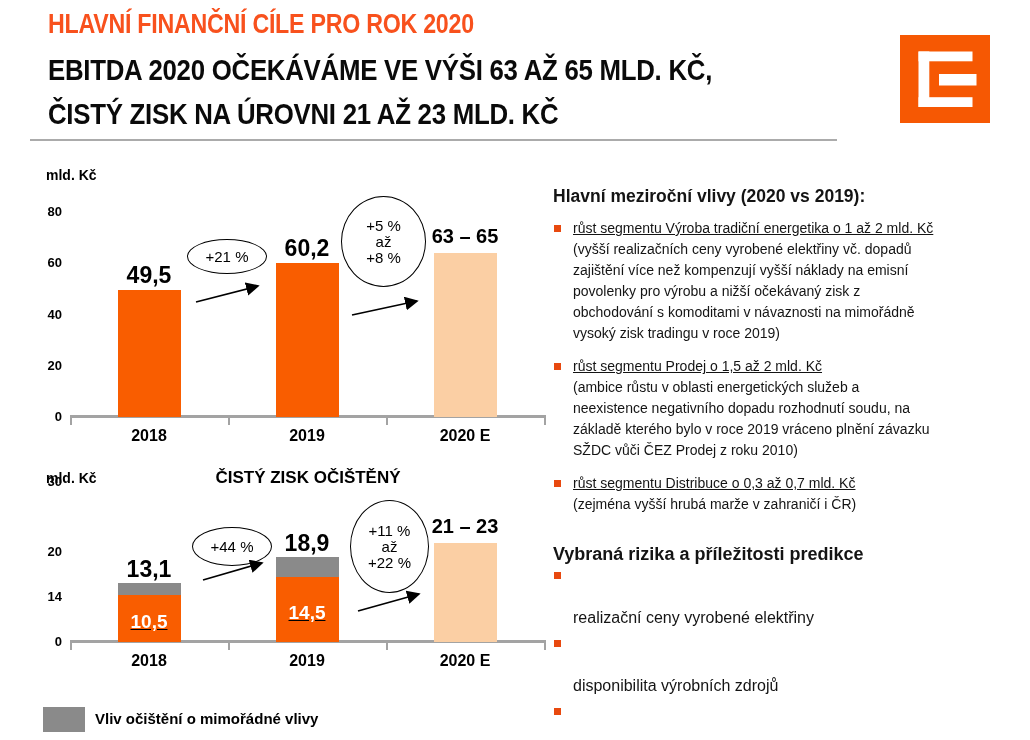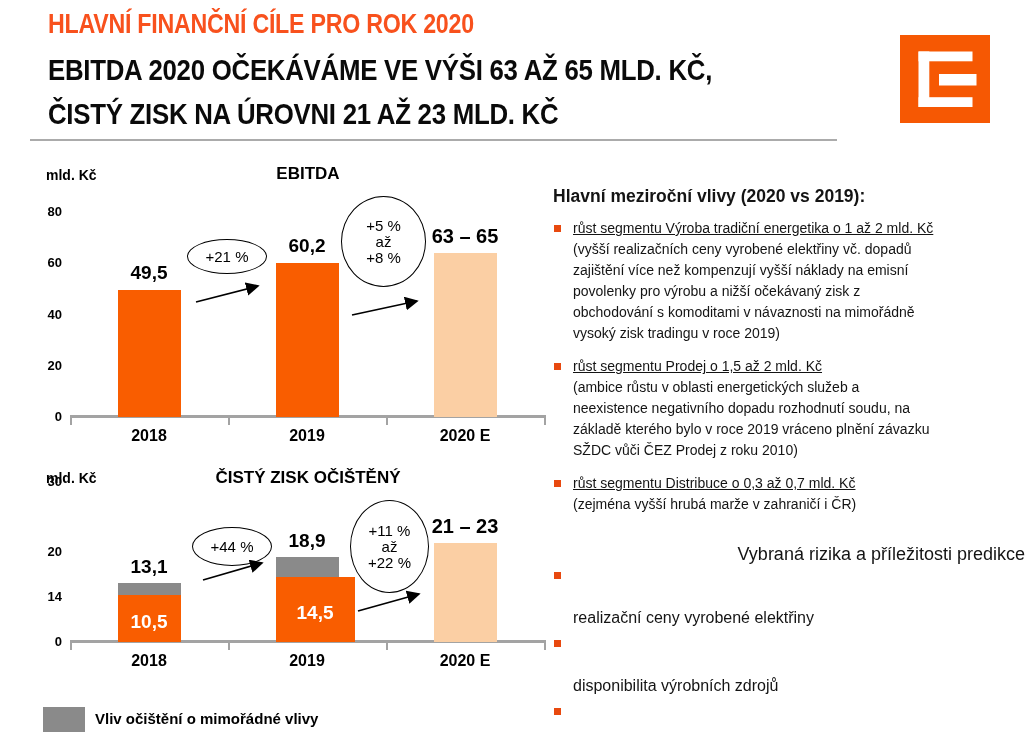--- a/index.html
+++ b/index.html
@@ -20,45 +20,45 @@
 
   
   .chart-layer { position:absolute; left:0; top:0; width:100%; height:100%; }
   .unit-label  { position:absolute; left:46px; font-size:14px; font-weight:bold; }
   .chart-title { position:absolute; left:70px; width:476px; text-align:center; font-size:17px; font-weight:bold; }
   .ytick { position:absolute; left:18px; width:44px; text-align:right; font-size:13px; font-weight:bold; }
   .axis      { position:absolute; left:70px; width:476px; height:3px; background:#A3A3A3; }
   .axis-tick { position:absolute; width:2px; height:7px; background:#A3A3A3; }
   .cat-label { position:absolute; width:110px; text-align:center; font-size:16px; font-weight:bold; }
   .bar { position:absolute; display:flex; align-items:center; justify-content:center; }
-  .bar.actual   { background:#F95D00; }
+  .bar.actual   { background:#F95D00;text-decoration:underline; }
   .bar.forecast { background:#FBCFA4; }
   .bar.grayseg  { background:#8A8A8A; }
   .bar-inner { color:#fff; font-size:19px; font-weight:bold; transform:translateY(4px); }
-  .bar-label { position:absolute; width:120px; text-align:center; font-size:19px; font-weight:bold; }
+  .bar-label { position:absolute; width:120px; text-align:center; font-size:23px; font-weight:bold; }
   .bar-label.range { font-size:20px; }
   .annotation {
     position:absolute; border:1.5px solid #000; border-radius:50%;
     display:flex; align-items:center; justify-content:center; text-align:center;
     font-size:15px; line-height:16px; white-space:pre-line; background:transparent;
   }
   .arrow { position:absolute; overflow:visible; }
 
   
   .legend-swatch { position:absolute; left:43px; top:707px; width:42px; height:25px; background:#8A8A8A; }
   .legend-label  { position:absolute; left:95px; top:710px; font-size:15px; font-weight:bold; }
 
   
   .right { position:absolute; left:553px; top:186px; width:472px; color:#141414; }
   .r-h1 { font-size:17.5px; font-weight:bold; margin:0 0 11px 0; }
   .seg-item { position:relative; padding-left:20px; font-size:14px; line-height:21px; margin-bottom:12px; }
   .bullet { position:absolute; left:1px; top:7px; width:7px; height:7px; background:#E8490F; }
   .seg-lead   { display:block; text-decoration:underline; white-space:nowrap; }
   .seg-detail { display:block; white-space:pre-line; }
-  .r-h2    { font-size:18px;   font-weight:normal; margin:29px 0 0 0;text-align:right; }
+  .r-h2    { font-size:18px;   font-weight:bold; margin:29px 0 0 0; }
   .r-h2sub { font-size:15.5px; font-weight:bold; margin:1px 0 9px 0; }
   .risk-item { position:relative; padding-left:20px; font-size:16px; line-height:21px; margin-bottom:5px; white-space:pre-line; }
 </style>
 </head>
 <body>
 
 <div class="slide">
 
   <div class="hline h-title">HLAVNÍ FINANČNÍ CÍLE PRO ROK 2020</div>
   <div class="hline h-sub1">EBITDA 2020 OČEKÁVÁME VE VÝŠI 63 AŽ 65 MLD. KČ,</div>
@@ -68,21 +68,20 @@
   <svg class="logo" viewBox="0 0 90 88" aria-hidden="true">
     <rect x="0" y="0" width="90" height="88" fill="#F65803"></rect>
     <rect x="18.5" y="16.5" width="54" height="9.8" fill="#fff"></rect>
     <rect x="18.5" y="16.5" width="10.8" height="55.5" fill="#fff"></rect>
     <rect x="18.5" y="62.2" width="54" height="9.8" fill="#fff"></rect>
     <rect x="39" y="39" width="37.5" height="11.5" fill="#fff"></rect>
   </svg>
 
   <div class="chart-layer" id="chart0">
     <div class="unit-label" style="top:167px">mld. Kč</div>
-    <div class="chart-title" style="top:164px">EBITDA</div>
 
     <div class="annotation" style="left:187px;top:239px;width:78px;height:33px">+21 %</div>
     <div class="annotation" style="left:341px;top:196px;width:83px;height:89px">+5 %
 až
 +8 %</div>
 
     <svg class="arrow" style="left:192px;top:280px" width="76" height="28">
       <defs>
           <marker id="ah-a" markerWidth="10" markerHeight="9" refX="7" refY="4" orient="auto">
             <path d="M0,0 L8,4 L0,8 z" fill="#000"></path>
@@ -157,21 +156,21 @@
       <div class="ytick" style="top: 544px;">20</div>
       <div class="ytick" style="top: 474px;">30</div>
       <div class="cat-label" style="left: 94px; top: 652px;">2018</div>
       <div class="cat-label" style="left: 252px; top: 652px;">2019</div>
       <div class="cat-label" style="left: 410px; top: 652px;">2020 E</div>
       <div class="bar actual" style="left: 117.5px; top: 594.75px; width: 63px; height: 47.25px;">
         <span class="bar-inner">10,5</span>
       </div>
       <div class="bar grayseg" style="left: 117.5px; top: 583.05px; width: 63px; height: 11.7px;"></div>
       <div class="bar-label" style="left: 89px; top: 556.05px;">13,1</div>
-      <div class="bar actual" style="left: 275.5px; top: 576.75px; width: 79px; height: 65.25px;">
+      <div class="bar actual" style="left: 275.5px; top: 576.75px; width: 63px; height: 65.25px;">
         <span class="bar-inner">14,5</span>
       </div>
       <div class="bar grayseg" style="left: 275.5px; top: 556.95px; width: 63px; height: 19.8px;"></div>
       <div class="bar-label" style="left: 247px; top: 529.95px;">18,9</div>
       <div class="bar forecast" style="left: 433.5px; top: 543px; width: 63px; height: 99px;"></div>
       <div class="bar-label range" style="left: 405px; top: 515px;">21 – 23</div>
     </div>
 
   <div class="right">
     <div class="r-h1">Hlavní meziroční vlivy (2020 vs 2019):</div>

